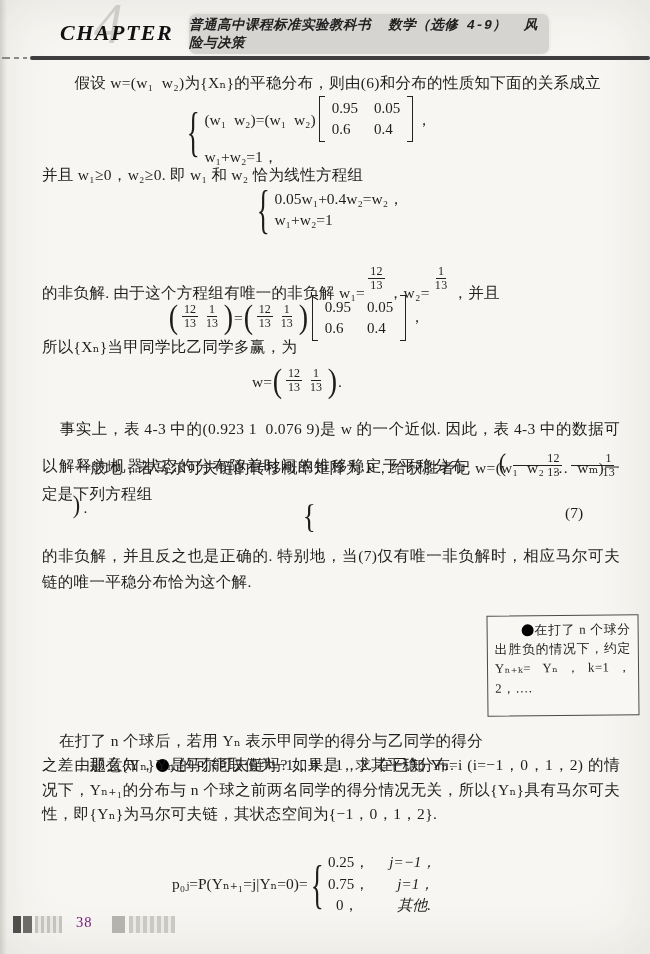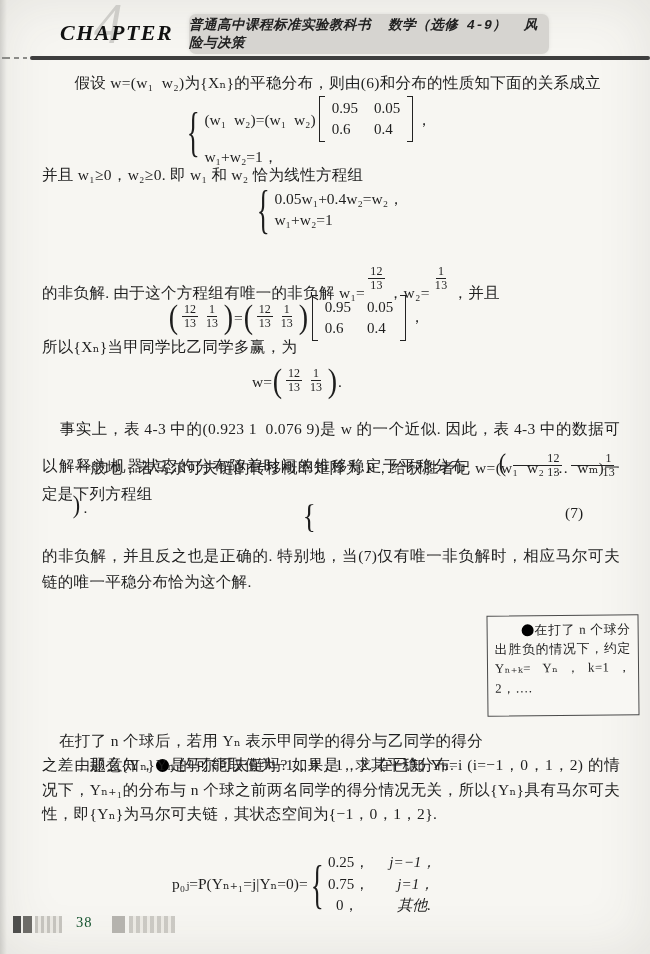--- a/index.html
+++ b/index.html
@@ -67,21 +67,21 @@
     color:#fff;font-size:9.5px;line-height:13px;text-align:center;vertical-align:1px;
     font-style:normal;font-family:"DejaVu Sans",sans-serif;margin:0 1px;}
   
   .note{position:absolute;left:487px;top:615px;width:152px;height:101px;
     border:1.5px solid #4a4a4a;transform:rotate(-.6deg);background:#f8f7f3;
     padding:5px 7px;box-sizing:border-box;}
   .note-text{font-size:12.8px;line-height:19.2px;letter-spacing:.5px;margin:0;
     text-indent:2em;white-space:pre-wrap;text-align:justify;}
   .note .fnm{width:12px;height:12px;line-height:12px;font-size:9px;}
   
-  .pageno{position:absolute;left:76px;top:914px;font-size:14.5px;color:#14532d;letter-spacing:1px;}
+  .pageno{position:absolute;left:76px;top:914px;font-size:14.5px;color:#701a75;letter-spacing:1px;}
   .smudge{position:absolute;top:916px;height:17px;}
   .sm1{left:13px;width:8px;background:#4e4e4c;}
   .sm2{left:23px;width:9px;background:#6d6c68;}
   .sm3{left:35px;width:27px;background:repeating-linear-gradient(90deg,#b9b7b1 0 3px,#e6e4de 3px 6px);opacity:.8;}
   .sm4{left:112px;width:13px;background:#a5a39d;opacity:.8;}
   .sm5{left:129px;width:46px;background:repeating-linear-gradient(90deg,#c3c1bb 0 4px,#e9e7e1 4px 7px);opacity:.85;}
 </style>
 </head>
 <body>
 

